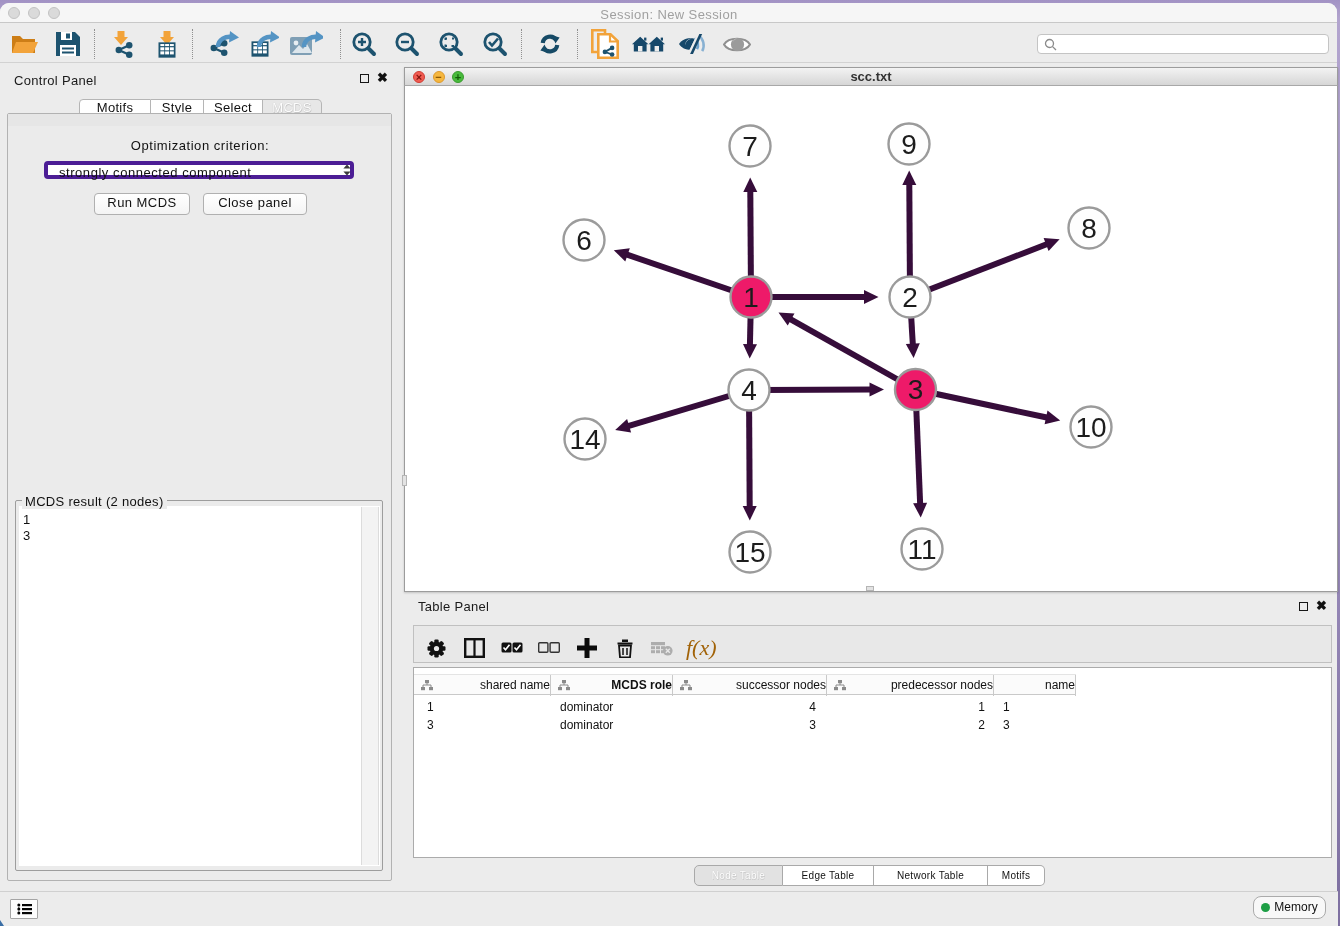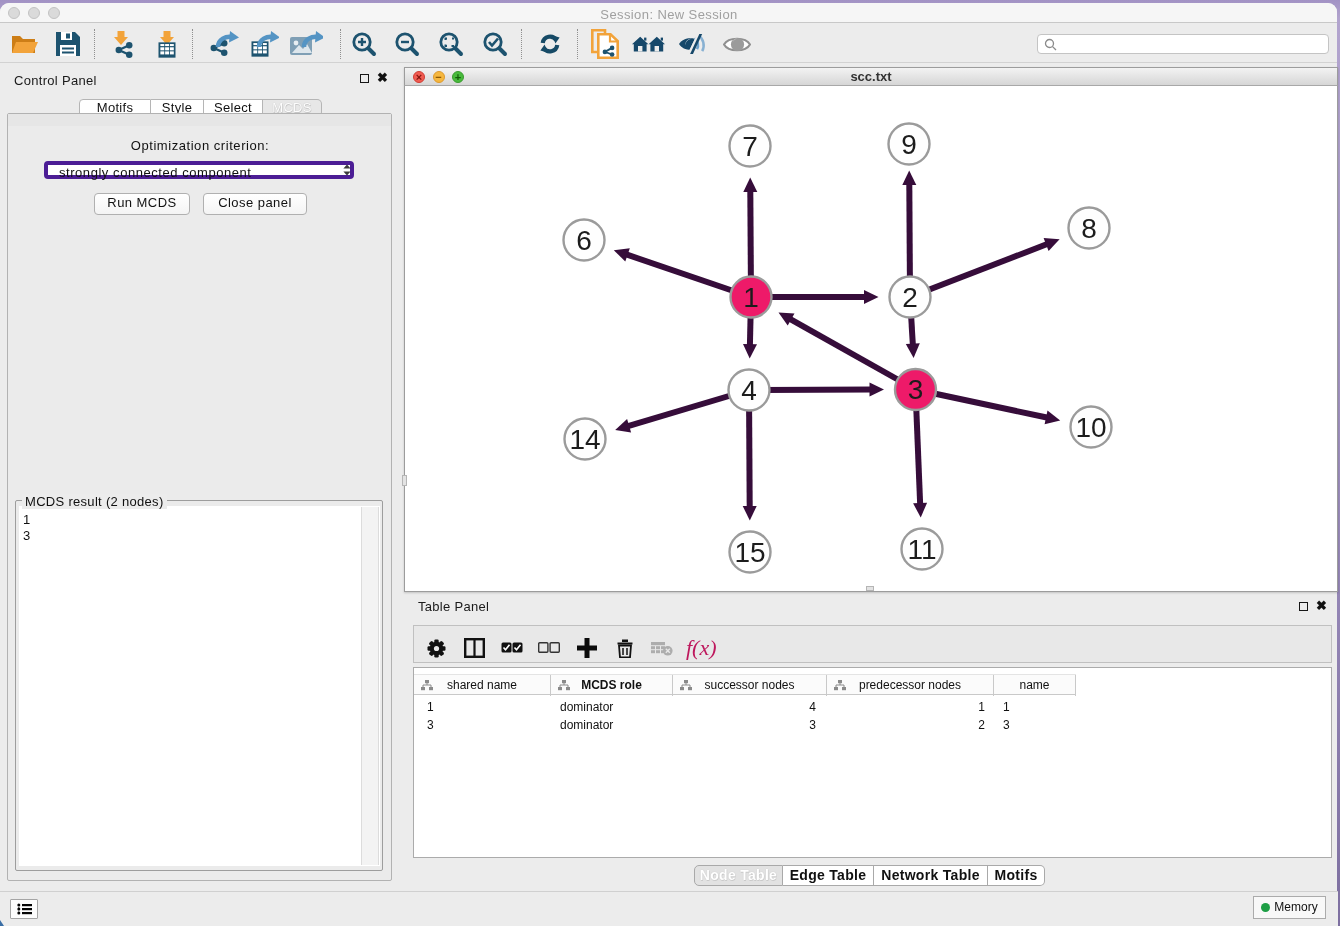--- a/index.html
+++ b/index.html
@@ -35,29 +35,29 @@
   
   #netwin { left:404px; top:67px; width:934px; height:525px; background:#fff; border:1px solid #9c9c9c; box-shadow:0 1px 2px rgba(0,0,0,0.18); }
   #nettitle { left:404px; top:67px; width:934px; height:19px; background:linear-gradient(#f3f3f3,#d6d6d6); border:1px solid #9c9c9c; border-bottom:1px solid #a8a8a8; }
   .ntl { position:absolute; top:70.5px; width:12px; height:12px; border-radius:50%; font-size:11px; font-weight:bold; text-align:center; line-height:11px; }
   #nettext { left:404px; top:69px; width:934px; text-align:center; font-size:13px; font-weight:600; color:#333; }
   
   #tp-head { left:407px; top:594px; width:931px; height:28px; }
   #tp-toolbar { left:413px; top:625px; width:919px; height:38px; background:#e8e8e8; border:1px solid #c0c0c0; }
   #tp-table { left:413px; top:667px; width:919px; height:191px; background:#fff; border:1px solid #ababab; }
   #tp-header { left:414px; top:674px; width:662px; height:21px; background:#fbfbfb; border-top:1px solid #e4e4e4; border-bottom:1px solid #c9c9c9; }
-  .th { position:absolute; top:0; height:21px; border-right:1px solid #c9c9c9; font-size:12px; color:#111; text-align:center; line-height:20px; }
+  .th { position:absolute; top:0; height:21px; border-right:1px solid #c9c9c9; font-size:12px; color:#111; text-align:right; line-height:20px; }
   .hico { position:absolute; top:5px; }
   .cell { position:absolute; font-size:12px; color:#111; height:16px; line-height:16px; }
   
-  .btab { position:absolute; top:865px; height:21px; border:1px solid #a9a9a9; font-size:14px; font-weight:700; text-align:center; line-height:19px; background:#fff; color:#111; letter-spacing:0.3px; }
+  .btab { position:absolute; top:865px; height:21px; border:1px solid #a9a9a9; font-size:10px; font-weight:400; text-align:center; line-height:19px; background:#fff; color:#111; letter-spacing:0.3px; }
   
   #statusbar { left:0; top:891px; width:1338px; height:35px; background:#ececec; border-top:1px solid #d0d0d0; }
   #listbtn { left:10px; top:899px; width:28px; height:20px; background:#fdfdfd; border:1.5px solid #a5a5a5; border-radius:1px; }
-  #membtn { left:1253px; top:896px; width:73px; height:23px; background:#f8f8f8; border:1px solid #ababab; border-radius:0; font-size:12px; color:#111; text-align:center; line-height:21px; }
+  #membtn { left:1253px; top:896px; width:73px; height:23px; background:#f8f8f8; border:1px solid #ababab; border-radius:8px; font-size:12px; color:#111; text-align:center; line-height:21px; }
 </style>
 </head>
 <body>
 <div class="abs" id="win"></div>
 <div class="abs" id="titlebar"></div>
 <div class="tl" style="left:8px;"></div>
 <div class="tl" style="left:28px;"></div>
 <div class="tl" style="left:48px;"></div>
 <div class="abs" id="maintitle">Session: New Session</div>
 <div class="abs" id="toolbar"></div>
@@ -364,21 +364,21 @@
         <rect x="0" y="5.2" width="4" height="3"></rect>
         <rect x="5" y="5.2" width="4" height="3"></rect>
         <rect x="10" y="5.2" width="4" height="3"></rect>
         <rect x="0" y="9.2" width="4" height="3"></rect>
         <rect x="5" y="9.2" width="4" height="3"></rect>
         <rect x="10" y="9.2" width="4" height="3"></rect>
       </g>
       <circle cx="16.8" cy="9.8" r="4.8" fill="#adadad"></circle>
       <path d="M14.8 7.8 L18.8 11.8 M18.8 7.8 L14.8 11.8" stroke="#e8e8e8" stroke-width="1.4"></path>
     </svg>
-<div class="abs" style="left:686px; top:635px; font-family:'Liberation Serif', serif; font-style:italic; font-size:22px; color:#be185d;">f(x)</div>
+<div class="abs" style="left:686px; top:635px; font-family:'Liberation Serif', serif; font-style:italic; font-size:22px; color:#a16207;">f(x)</div>
 </div>
 <div class="abs" id="tp-table"></div>
 <div class="abs" id="tp-header">
 <div class="th" style="left:0px; width:137px;">shared name</div>
 <svg class="hico" style="left:7px;" width="12" height="11" viewBox="0 0 12 11">
       <rect x="4" y="0" width="4" height="3.2" fill="#8a8a8a"></rect>
       <rect x="0" y="7" width="4" height="3.2" fill="#8a8a8a"></rect>
       <rect x="8" y="7" width="4" height="3.2" fill="#8a8a8a"></rect>
       <path d="M6 3 L6 5 M2 7 L2 5 L10 5 L10 7" stroke="#8a8a8a" fill="none"></path>
     </svg>

